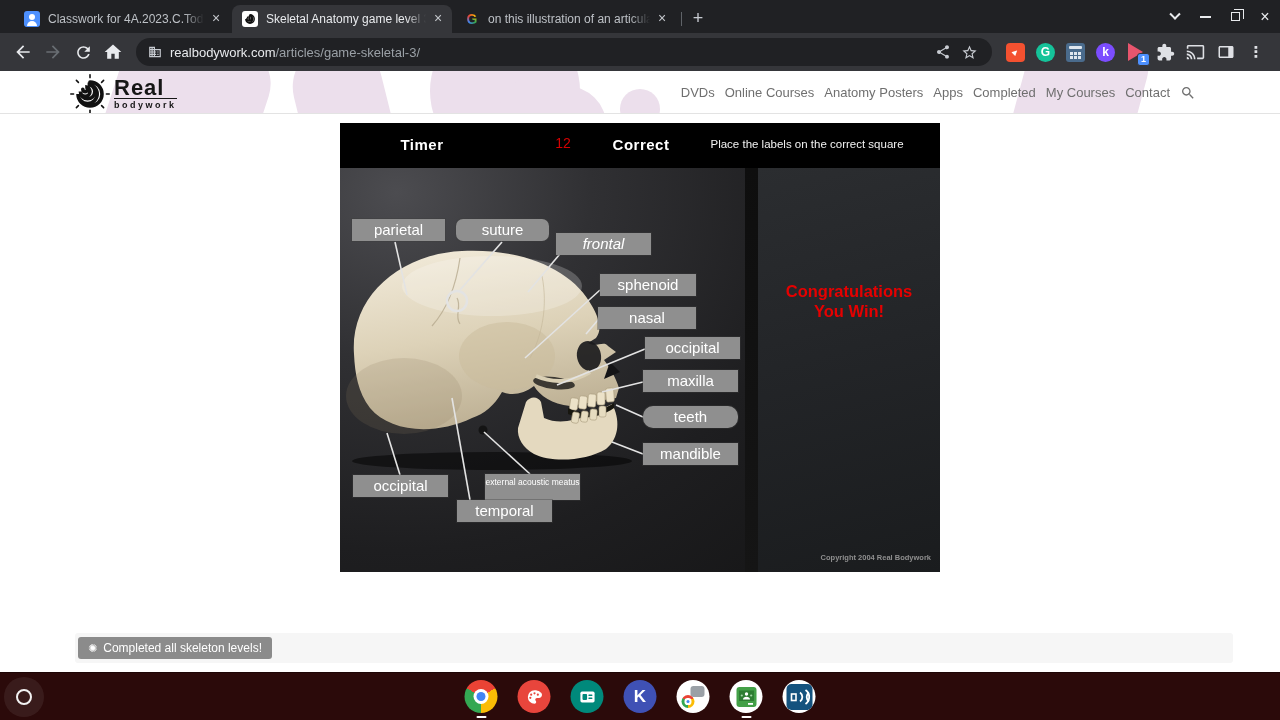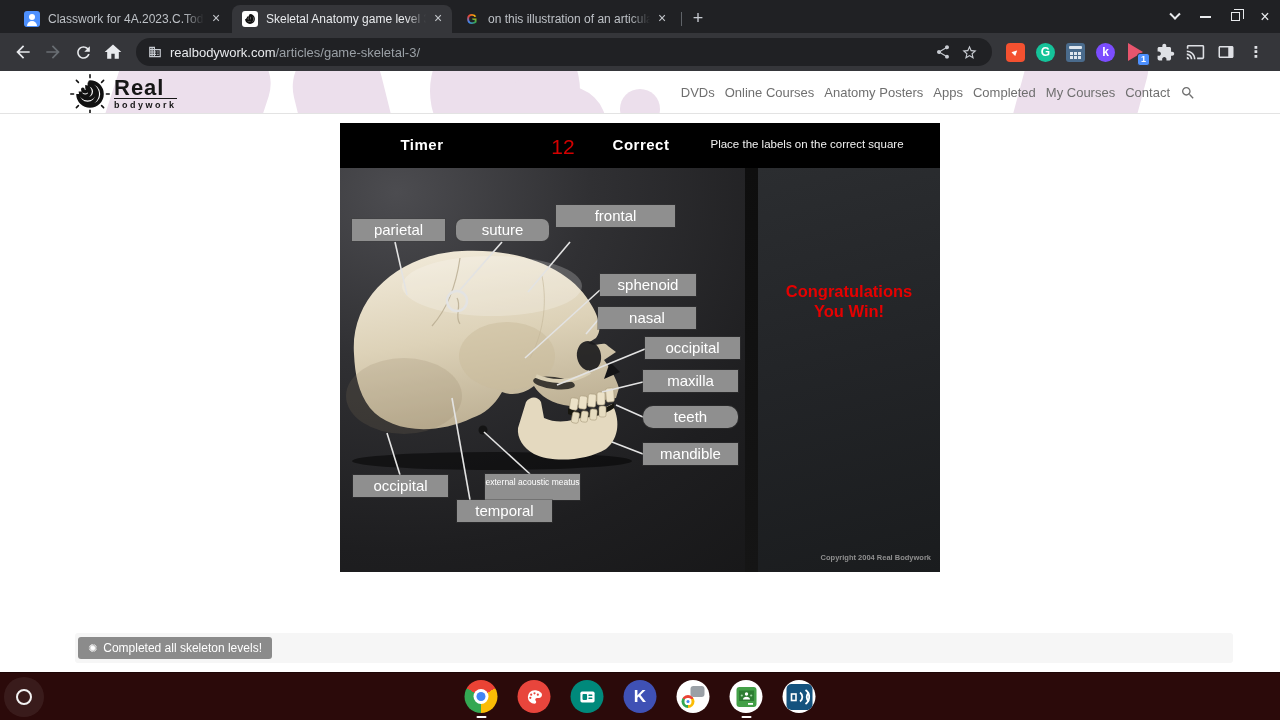--- a/index.html
+++ b/index.html
@@ -71,21 +71,21 @@
 #logo .lt .t2 { font-size:9px; font-weight:bold; color:#161616; letter-spacing:2.5px; border-top:1.5px solid #161616; padding-top:1px; }
 #mainnav { position:absolute; right:84px; top:0; height:43px; display:flex; align-items:center; gap:10px; }
 #mainnav .nav-item { font-size:13px; color:#6f6f6f; white-space:nowrap; }
 #mainnav .searchbtn { display:flex; align-items:center; }
 
 
 #game { position:absolute; left:340px; top:123px; width:600px; height:449px; background:#000; }
 #game-header { position:absolute; left:0; top:0; width:600px; height:45px; background:#000; }
 #game-header span { position:absolute; transform:translateX(-50%); white-space:nowrap; }
 .gh-timer { left:82px; top:13px; color:#fff; font-weight:bold; font-size:15px; letter-spacing:0.5px; }
-.gh-count { left:223px; top:12px; color:#d40000; font-size:21px; }
+.gh-count { left:223px; top:12px; color:#d40000; font-size:14px; }
 .gh-correct { left:301px; top:13px; color:#fff; font-weight:bold; font-size:15px; letter-spacing:0.5px; }
 .gh-instr { left:467px; top:15px; color:#f2f2f2; font-size:11.5px; }
 #scene { position:absolute; left:0; top:45px; width:405px; height:404px; overflow:hidden;
   background:radial-gradient(150% 130% at 14% 6%, #4c4c50 0%, #303033 32%, #1e1e20 68%, #161617 100%); }
 #divider { position:absolute; left:405px; top:45px; width:13px; height:404px; background:linear-gradient(180deg,#0e0e0e,#151515); }
 #panel { position:absolute; left:418px; top:45px; width:182px; height:404px;
   background:linear-gradient(165deg,#2b2d30 0%, #232528 45%, #1a1c1e 100%); }
 .win { position:absolute; top:113px; left:0; width:182px; text-align:center; color:#e60000; font-weight:bold; font-size:16.5px; line-height:20px; }
 .copyright { position:absolute; right:9px; bottom:10px; color:#8f8f8f; font-size:7.5px; font-weight:bold; }
 .lbl { position:absolute; background:#8f8f8f; color:#fff; text-align:center; font-size:15px; line-height:22px; height:22px; box-shadow:0 0 0 1px rgba(60,60,60,.35); }
@@ -350,21 +350,21 @@
           <line x1="303" y1="286" x2="272" y2="274"></line>
           <line x1="60" y1="307" x2="47" y2="265"></line>
           <line x1="130" y1="332" x2="112" y2="230"></line>
           <line x1="190" y1="306" x2="144" y2="264"></line>
           <circle cx="117" cy="133" r="10" stroke-width="2.4"></circle>
         </g>
       </svg>
 
       <div class="lbl" style="left:12px;top:51px;width:93px;">parietal</div>
       <div class="lbl" style="left:116px;top:51px;width:93px;border-radius:7px;">suture</div>
-      <div class="lbl" style="left:216px;top:37px;width:119px;">frontal</div>
+      <div class="lbl" style="left:216px;top:65px;width:95px;font-style:italic;">frontal</div>
       <div class="lbl" style="left:260px;top:106px;width:96px;">sphenoid</div>
       <div class="lbl" style="left:258px;top:139px;width:98px;">nasal</div>
       <div class="lbl" style="left:305px;top:169px;width:95px;">occipital</div>
       <div class="lbl" style="left:303px;top:202px;width:95px;">maxilla</div>
       <div class="lbl" style="left:303px;top:238px;width:95px;border-radius:10px;">teeth</div>
       <div class="lbl" style="left:303px;top:275px;width:95px;">mandible</div>
       <div class="lbl" style="left:13px;top:307px;width:95px;">occipital</div>
       <div class="lbl small" style="left:145px;top:306px;width:95px;">external acoustic meatus</div>
       <div class="lbl" style="left:117px;top:332px;width:95px;">temporal</div>
     </div>

